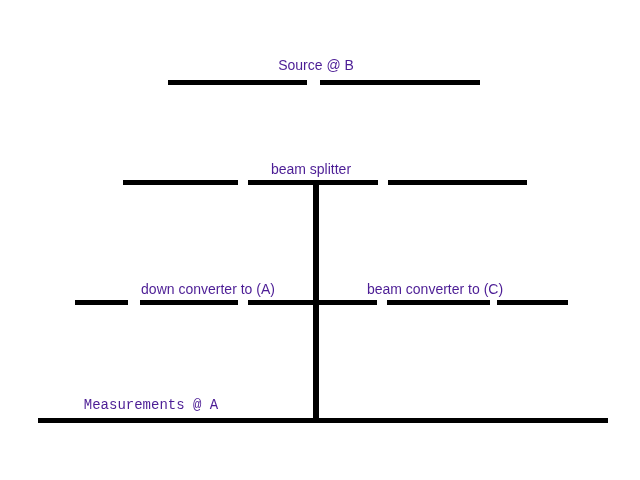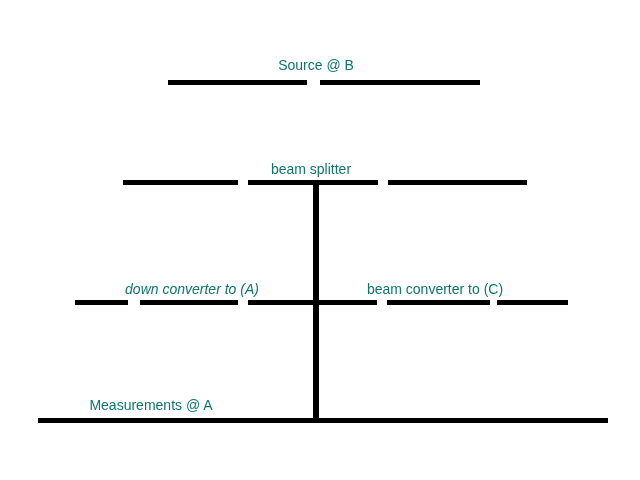--- a/index.html
+++ b/index.html
@@ -18,21 +18,21 @@
     position: absolute;
     left: 0;
     top: 0;
     width: 640px;
     height: 480px;
   }
   .label {
     position: absolute;
     font-size: 14px;
     line-height: 16px;
-    color: #0f766e;
+    color: #4c1d95;
     white-space: nowrap;
     transform: translateX(-50%);
   }
   .hseg {
     position: absolute;
     height: 5px;
     background: #000000;
   }
   .vseg {
     position: absolute;
@@ -49,24 +49,24 @@
   <div class="hseg" style="left:168px; top:80px; width:139px;"></div>
   <div class="hseg" style="left:320px; top:80px; width:160px;"></div>
 
   <div class="label" style="left:311px; top:161px;text-align:center;">beam splitter</div>
   <div class="hseg" style="left:123px; top:180px; width:115px;"></div>
   <div class="hseg" style="left:248px; top:180px; width:130px;"></div>
   <div class="hseg" style="left:388px; top:180px; width:139px;"></div>
 
   <div class="vseg" style="left:313px; top:180px; height:243px;"></div>
 
-  <div class="label" style="left:192px; top:281px;font-style:italic;">down converter to (A)</div>
+  <div class="label" style="left:208px; top:281px;">down converter to (A)</div>
   <div class="label" style="left:435px; top:281px;">beam converter to (C)</div>
   <div class="hseg" style="left:75px; top:300px; width:53px;"></div>
   <div class="hseg" style="left:140px; top:300px; width:98px;"></div>
   <div class="hseg" style="left:248px; top:300px; width:129px;"></div>
   <div class="hseg" style="left:387px; top:300px; width:103px;"></div>
   <div class="hseg" style="left:497px; top:300px; width:71px;"></div>
 
-  <div class="label" style="left:151px; top:397px;">Measurements @ A</div>
+  <div class="label" style="left:151px; top:397px;font-family:Liberation Mono, monospace;">Measurements @ A</div>
   <div class="hseg" style="left:38px; top:418px; width:570px;"></div>
 
 </div>
 
 </body></html>

